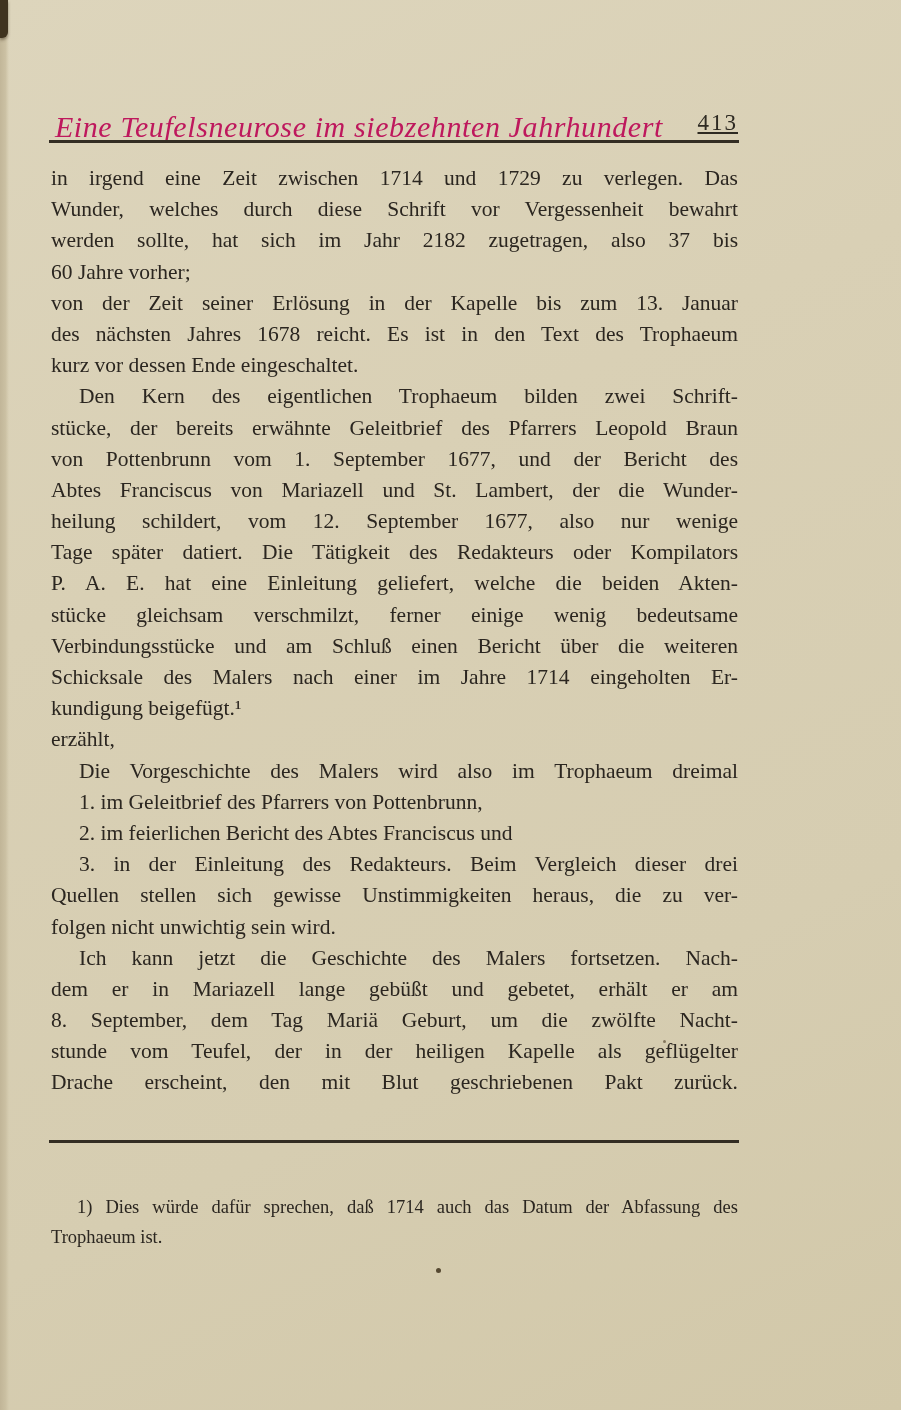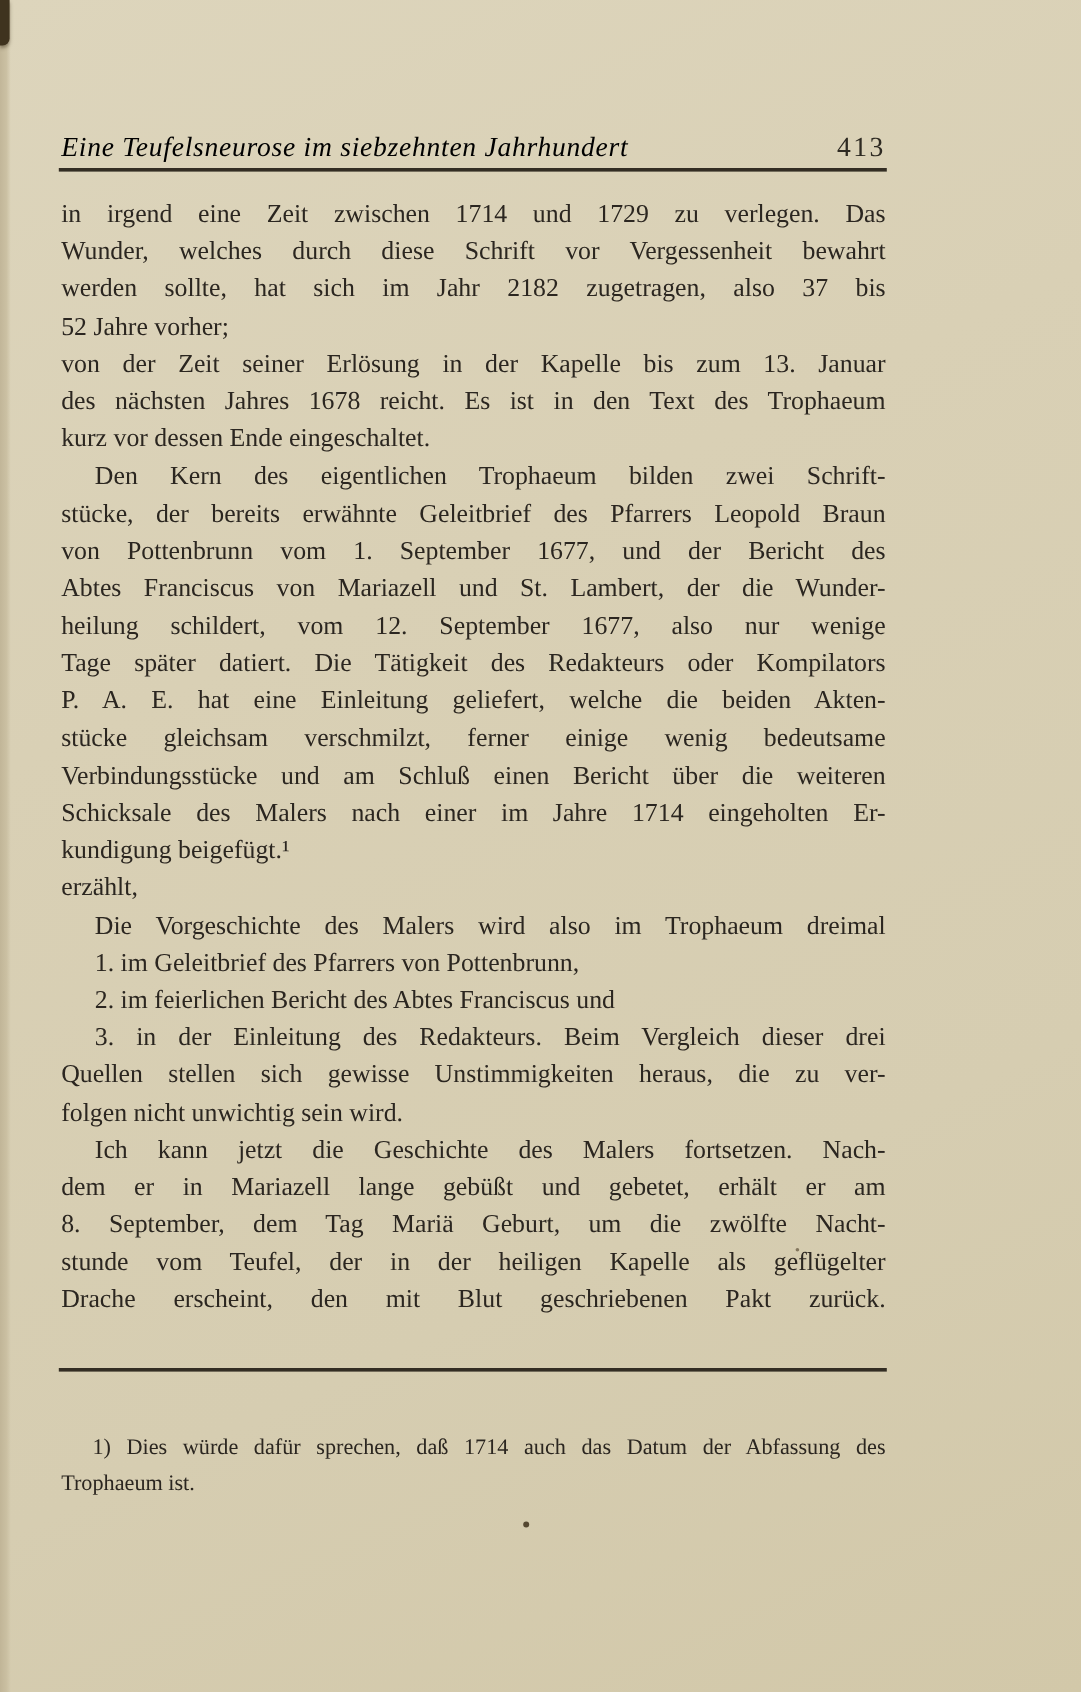--- a/index.html
+++ b/index.html
@@ -26,32 +26,33 @@
   .speck { position: absolute; border-radius: 50%; }
   .speck1 { left: 436px; top: 1268px; width: 5px; height: 5px; background: #554831; }
   .speck2 { left: 663px; top: 1040px; width: 3px; height: 3px; background: #6e6048; opacity:.8; }
 
   
   .running-header {
     position: absolute; left: 51px; top: 110px; width: 687px; height: 30px;
   }
   .running-header .title {
     position: absolute; left: 0; right: 75px; top: 0;
-    text-align: left;
+    text-align: right;
     font-style: italic;
-    font-size: 23px;
+    font-size: 30px;
     letter-spacing: 0.6px;
-    color: #000000;
+    color: #be185d;
     white-space: nowrap;
   }
   .running-header .pagenum {
     position: absolute; right: 0; top: 0;
     font-size: 23px;
     letter-spacing: 2px;
     color: #2e2a22;
+    text-decoration: underline;
   }
   .rule {
     position: absolute; left: 49px; width: 690px; background: #332d23;
   }
   .header-rule { top: 140px; height: 3px; }
   .footnote-rule { top: 1140px; height: 3px; }
 
   
   .body-text {
     position: absolute; left: 51px; top: 163px; width: 687px;
@@ -83,21 +84,21 @@
 <div class="running-header">
   <div class="title">Eine Teufelsneurose im siebzehnten Jahrhundert</div>
   <div class="pagenum">413</div>
 </div>
 <div class="rule header-rule"></div>
 
 <div class="body-text">
     <div class="line just">in irgend eine Zeit zwischen 1714 und 1729 zu verlegen. Das</div>
     <div class="line just">Wunder, welches durch diese Schrift vor Vergessenheit bewahrt</div>
     <div class="line just">werden sollte, hat sich im Jahr 2182 zugetragen, also 37 bis</div>
-    <div class="line">52 Jahre vorher;</div>
+    <div class="line">60 Jahre vorher;</div>
     <div class="line just">von der Zeit seiner Erlösung in der Kapelle bis zum 13. Januar</div>
     <div class="line just">des nächsten Jahres 1678 reicht. Es ist in den Text des Trophaeum</div>
     <div class="line">kurz vor dessen Ende eingeschaltet.</div>
     <div class="line indent just">Den Kern des eigentlichen Trophaeum bilden zwei Schrift-</div>
     <div class="line just">stücke, der bereits erwähnte Geleitbrief des Pfarrers Leopold Braun</div>
     <div class="line just">von Pottenbrunn vom 1. September 1677, und der Bericht des</div>
     <div class="line just">Abtes Franciscus von Mariazell und St. Lambert, der die Wunder-</div>
     <div class="line just">heilung schildert, vom 12. September 1677, also nur wenige</div>
     <div class="line just">Tage später datiert. Die Tätigkeit des Redakteurs oder Kompilators</div>
     <div class="line just">P. A. E. hat eine Einleitung geliefert, welche die beiden Akten-</div>

